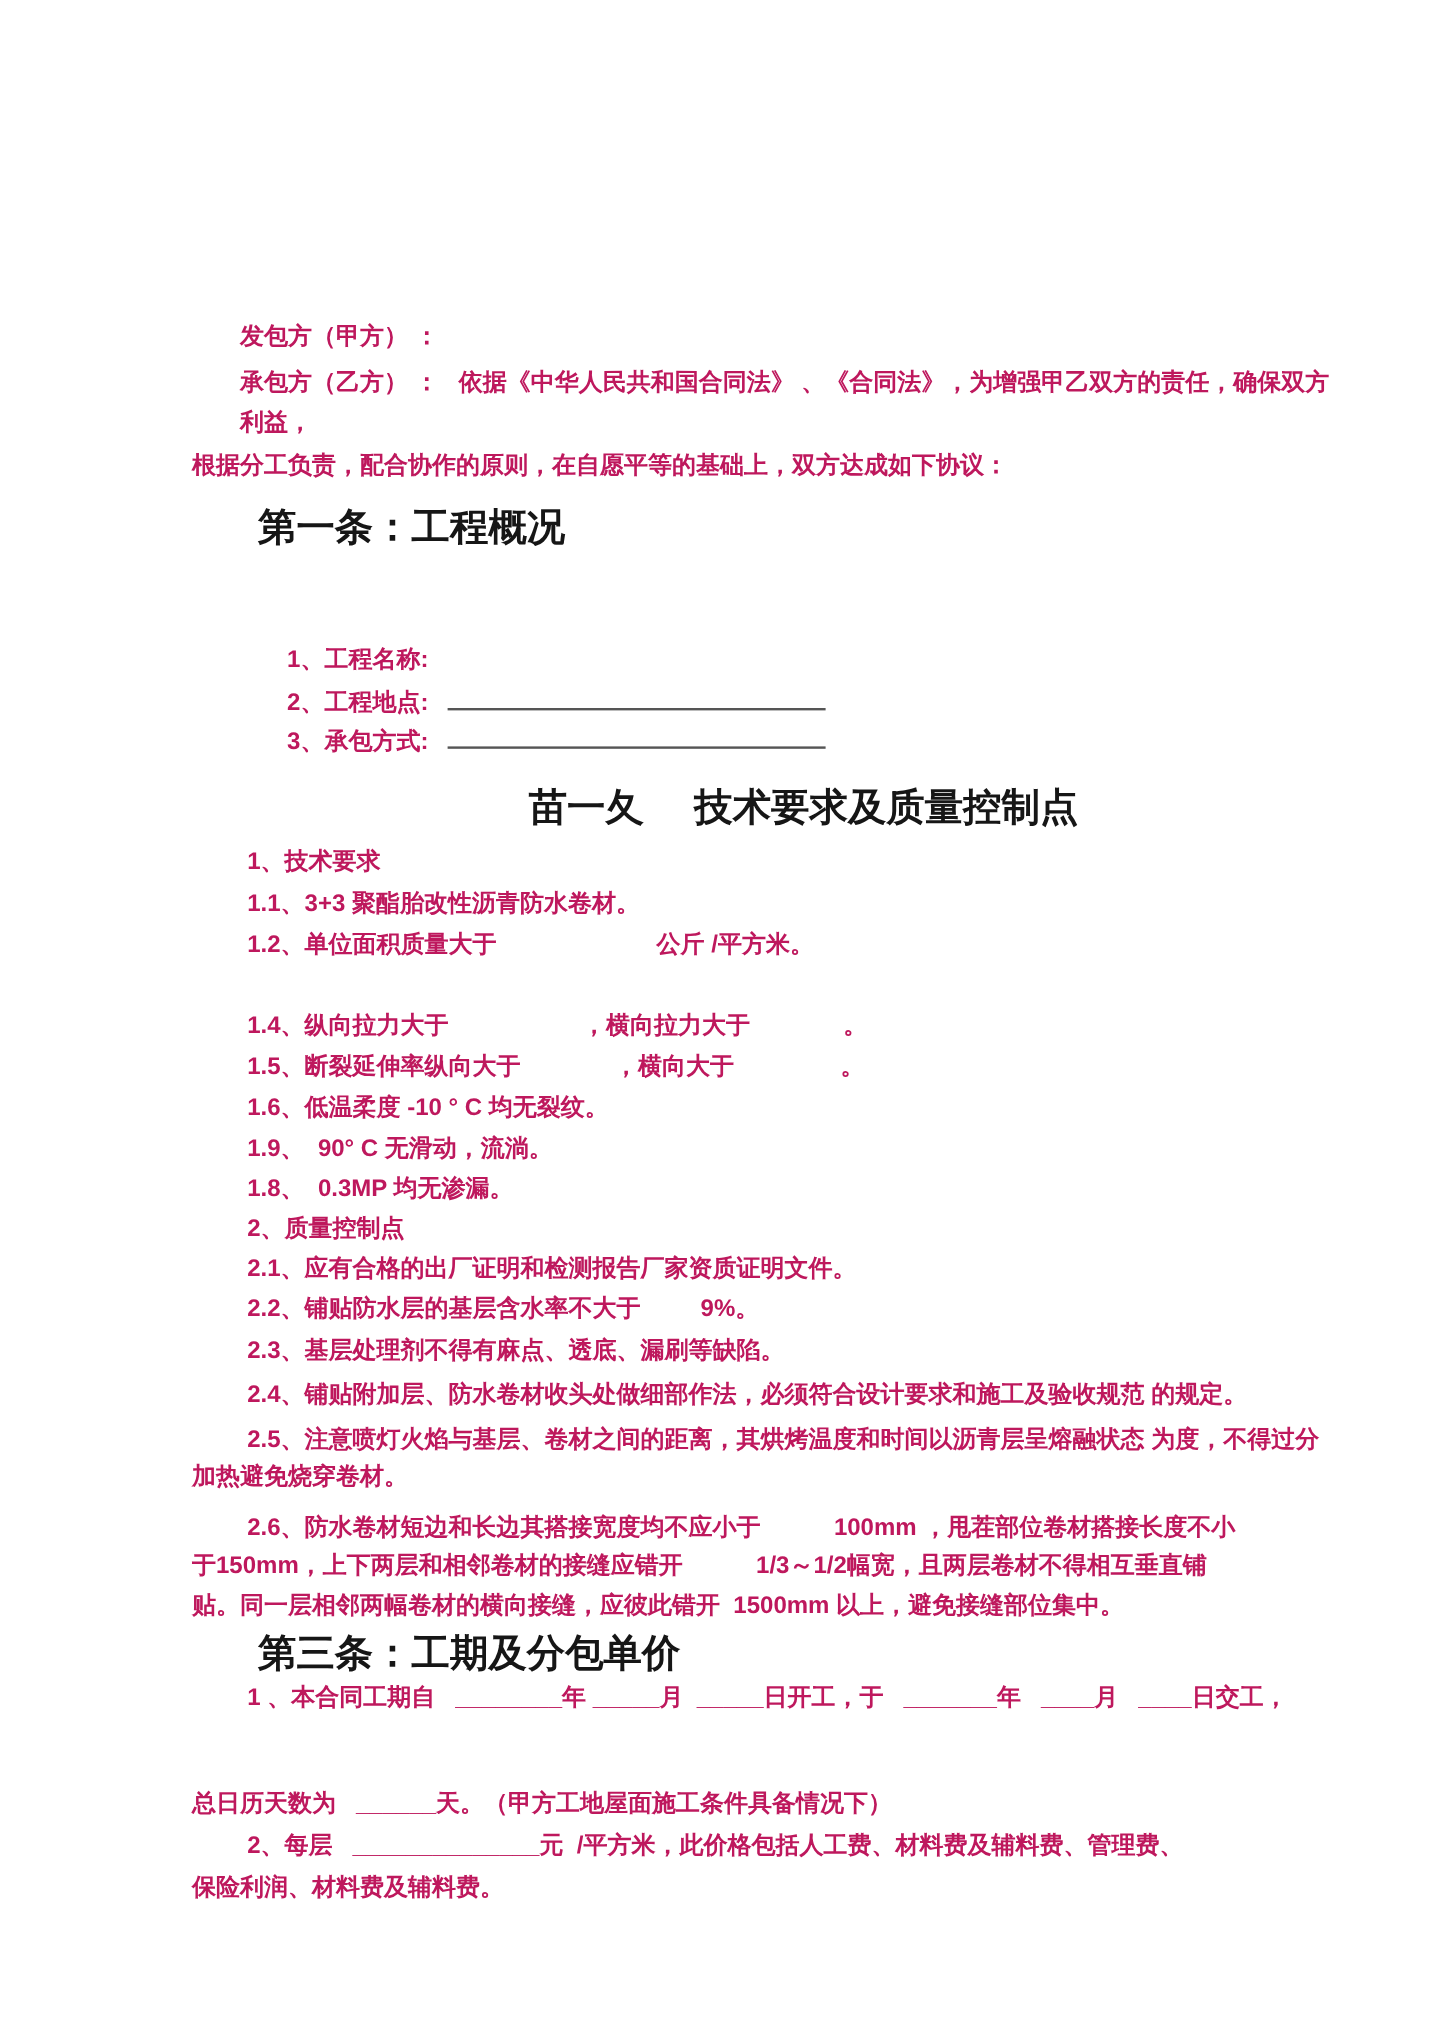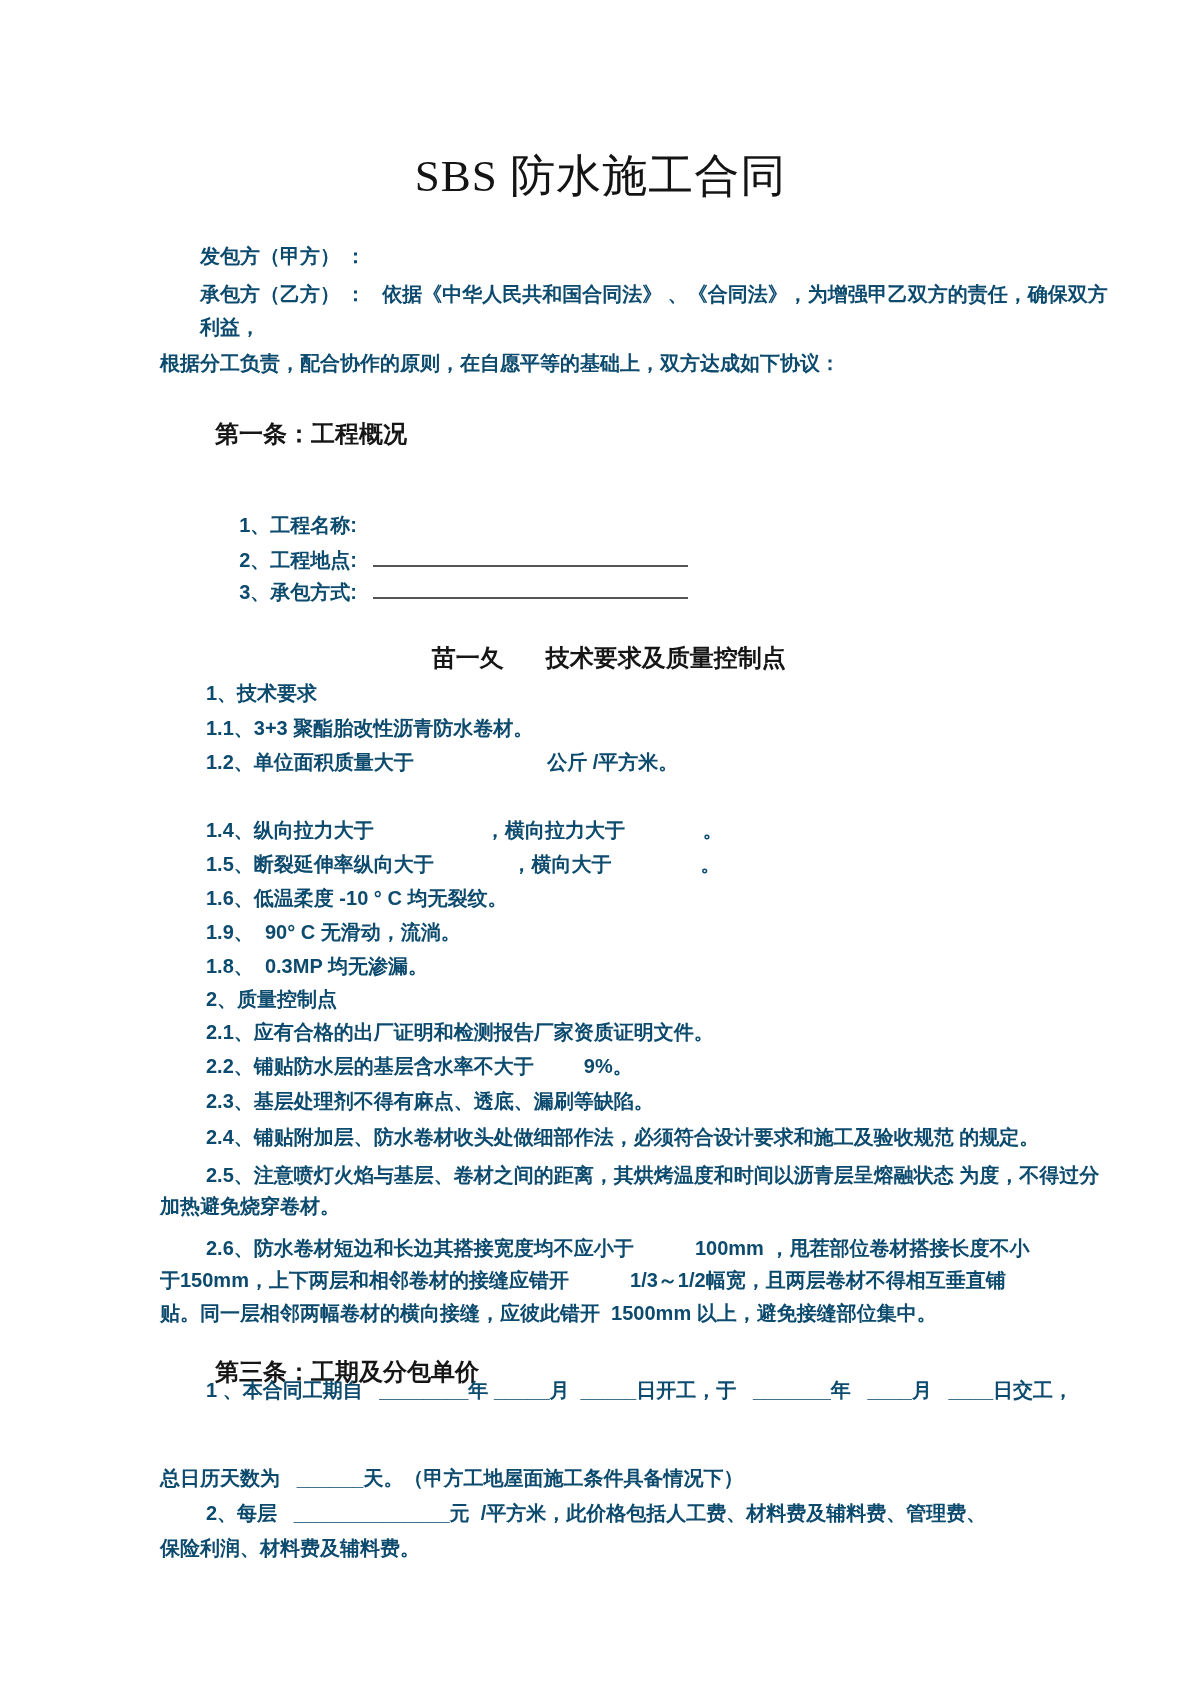--- a/index.html
+++ b/index.html
@@ -28,49 +28,49 @@
     color: #141414;
     letter-spacing: 1px;
     white-space: pre;
   }
   .line {
     position: absolute;
     font-size: 20px;
     font-weight: 600;
     line-height: 1.25;
     white-space: pre;
-    color: #0c4a6e;
+    color: #be185d;
+    margin-top: 25px;
   }
   .indent-a { left: 200px; }
   .indent-item { left: 206px; }
   .flush { left: 160px; }
   .heading {
     position: absolute;
-    font-size: 24px;
+    font-size: 32px;
     font-weight: 700;
     color: #161616;
     white-space: pre;
   }
   .item-row { left: 217px; }
   .blank {
     display: inline-block;
     width: 315px;
     height: 20px;
     margin-left: 16px;
     border-bottom: 2px solid #555555;
     vertical-align: baseline;
   }
   .h2-title { margin-left: 42px; }
 </style>
 </head>
 <body>
 
 <div class="page">
 
-  <div class="title">SBS 防水施工合同</div>
 
   <div class="line indent-a" style="top:244px">发包方（甲方） ：</div>
   <div class="line indent-a" style="top:282px">承包方（乙方） ：   依据《中华人民共和国合同法》 、《合同法》，为增强甲乙双方的责任，确保双方</div>
   <div class="line indent-a" style="top:315px">利益，</div>
   <div class="line flush" style="top:351px">根据分工负责，配合协作的原则，在自愿平等的基础上，双方达成如下协议：</div>
 
   <div class="heading" style="top:418px;left:215px">第一条：工程概况</div>
 
   <div class="line item-row" style="top:488px">
     <span>1、工程名称:</span>

